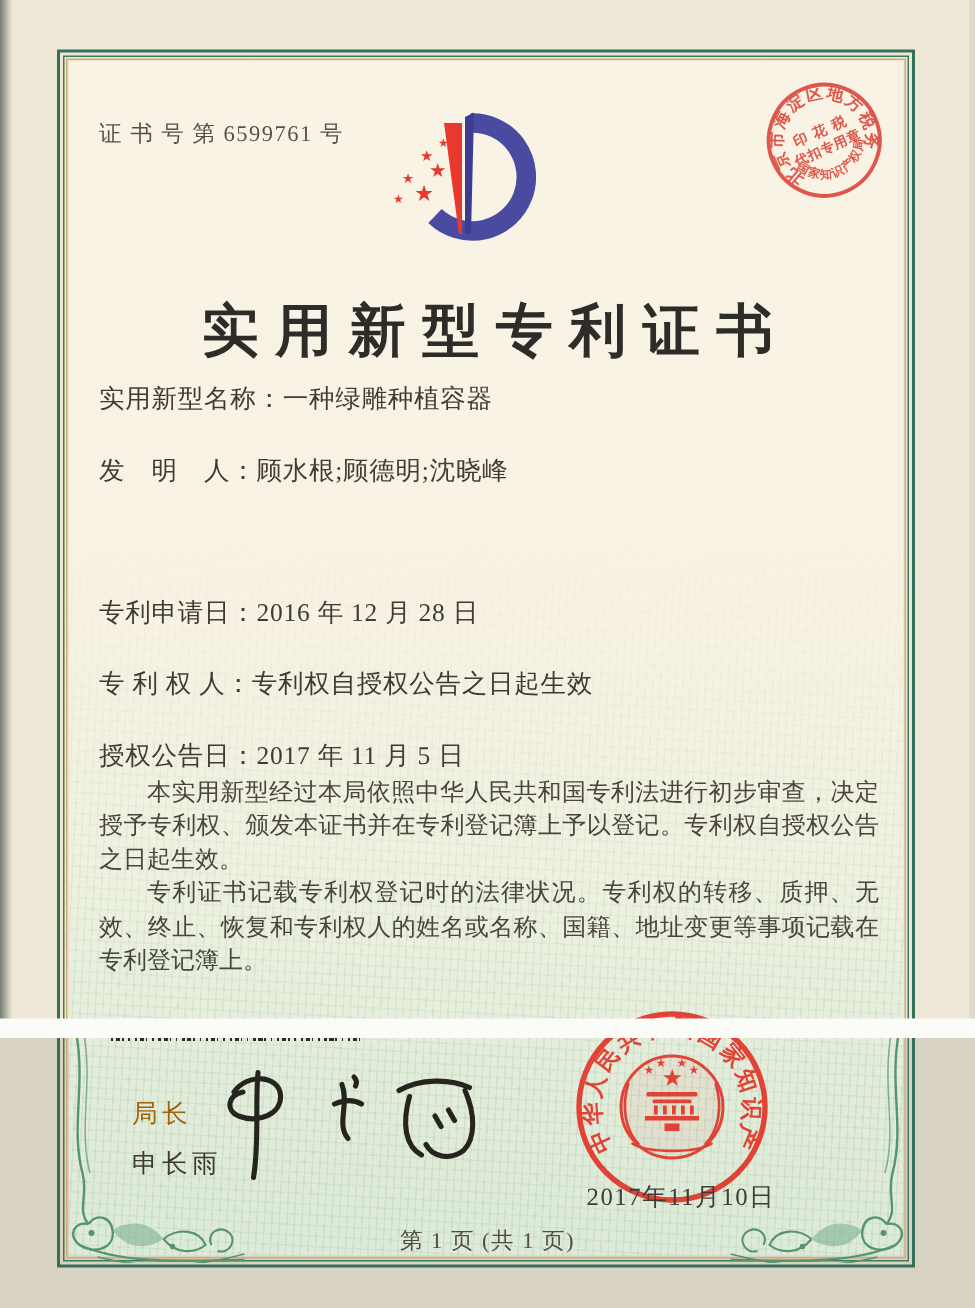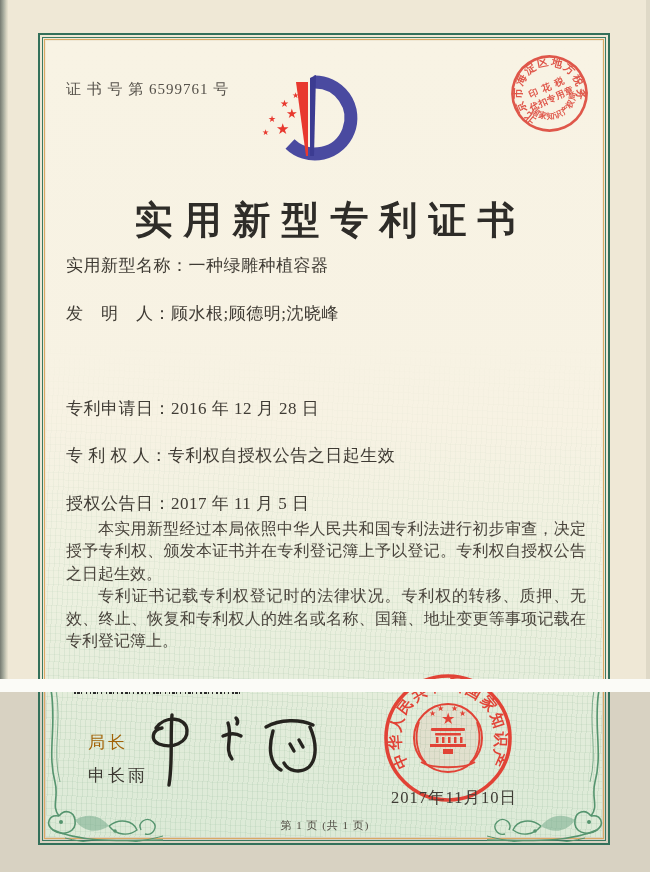--- a/index.html
+++ b/index.html
@@ -46,21 +46,21 @@
       #2b2b2b 7.4px 8.4px,transparent 8.4px 11.6px,
       #2b2b2b 11.6px 12.6px,transparent 12.6px 15.8px);}
 
   .signer-role{position:absolute;left:88px;top:731px;font-size:17px;color:#a16207;letter-spacing:3px;z-index:3;}
   .signer-name{position:absolute;left:88px;top:764px;font-size:17px;color:#3c3932;letter-spacing:3px;z-index:3;}
   .signature{position:absolute;left:132px;top:697px;z-index:3;}
 
   .seal{position:absolute;left:377px;top:664px;z-index:2;opacity:.95;}
   .seal-date{position:absolute;left:379px;top:787px;font-size:16.5px;color:#3f3c35;letter-spacing:1px;z-index:3;margin-left:12px;}
 
-  .footer{position:absolute;left:0;right:0;top:818px;text-align:center;font-size:11px;
+  .footer{position:absolute;left:0;right:0;top:818px;text-align:center;font-size:15px;
     color:#504c43;letter-spacing:1px;z-index:3;}
 
   .flourish{position:absolute;z-index:2;}
   .flourish.left{left:45px;top:690px;}
   .flourish.right{left:485px;top:690px;transform:scaleX(-1);}
 </style>
 </head>
 <body>
 
 <div class="scan">

